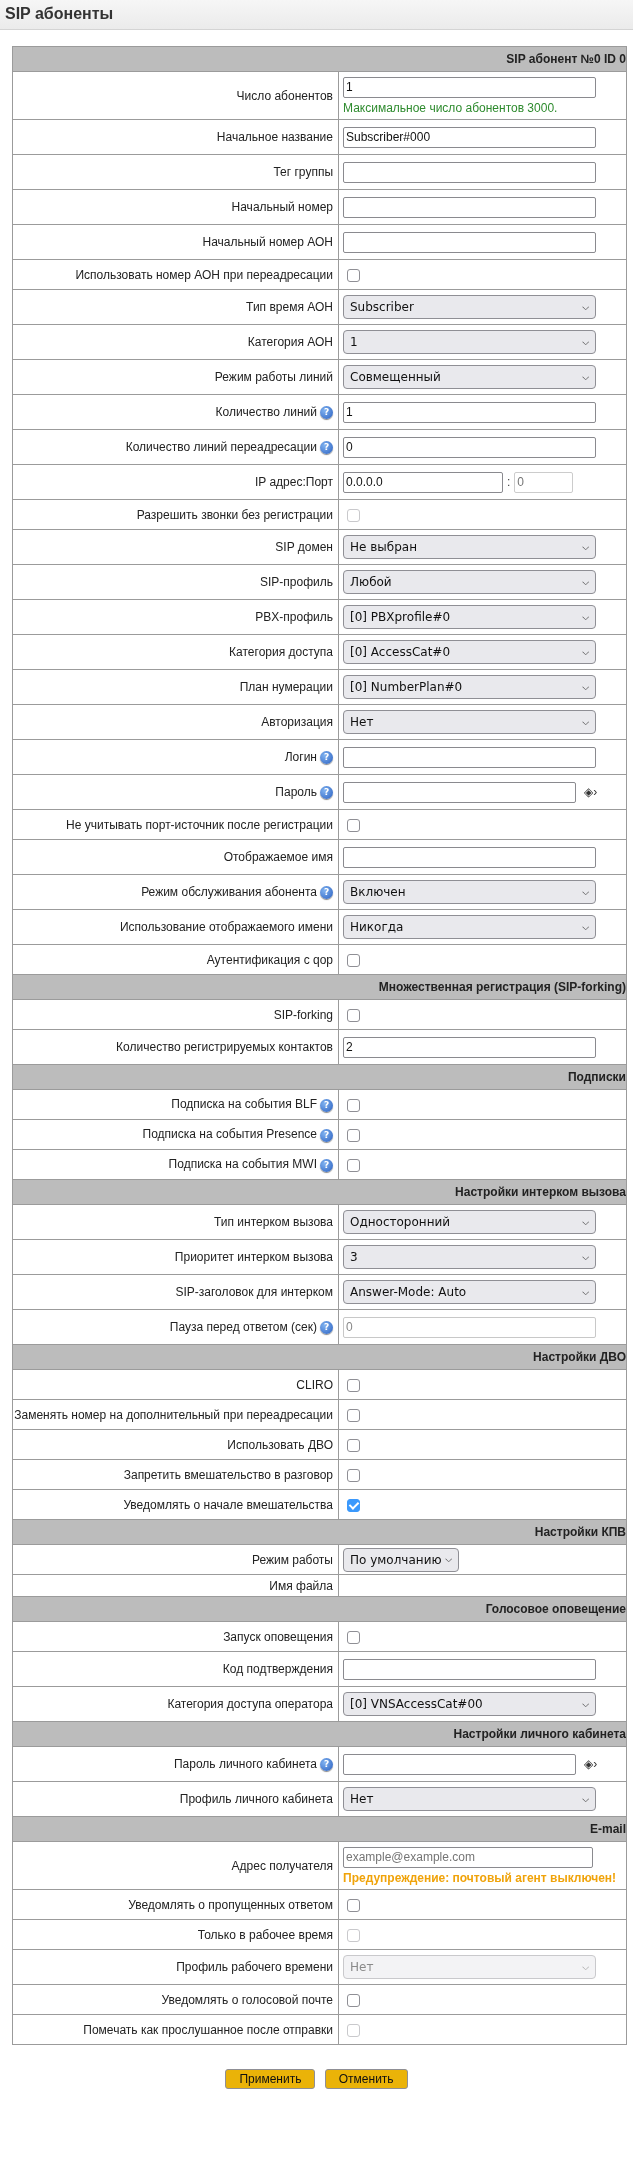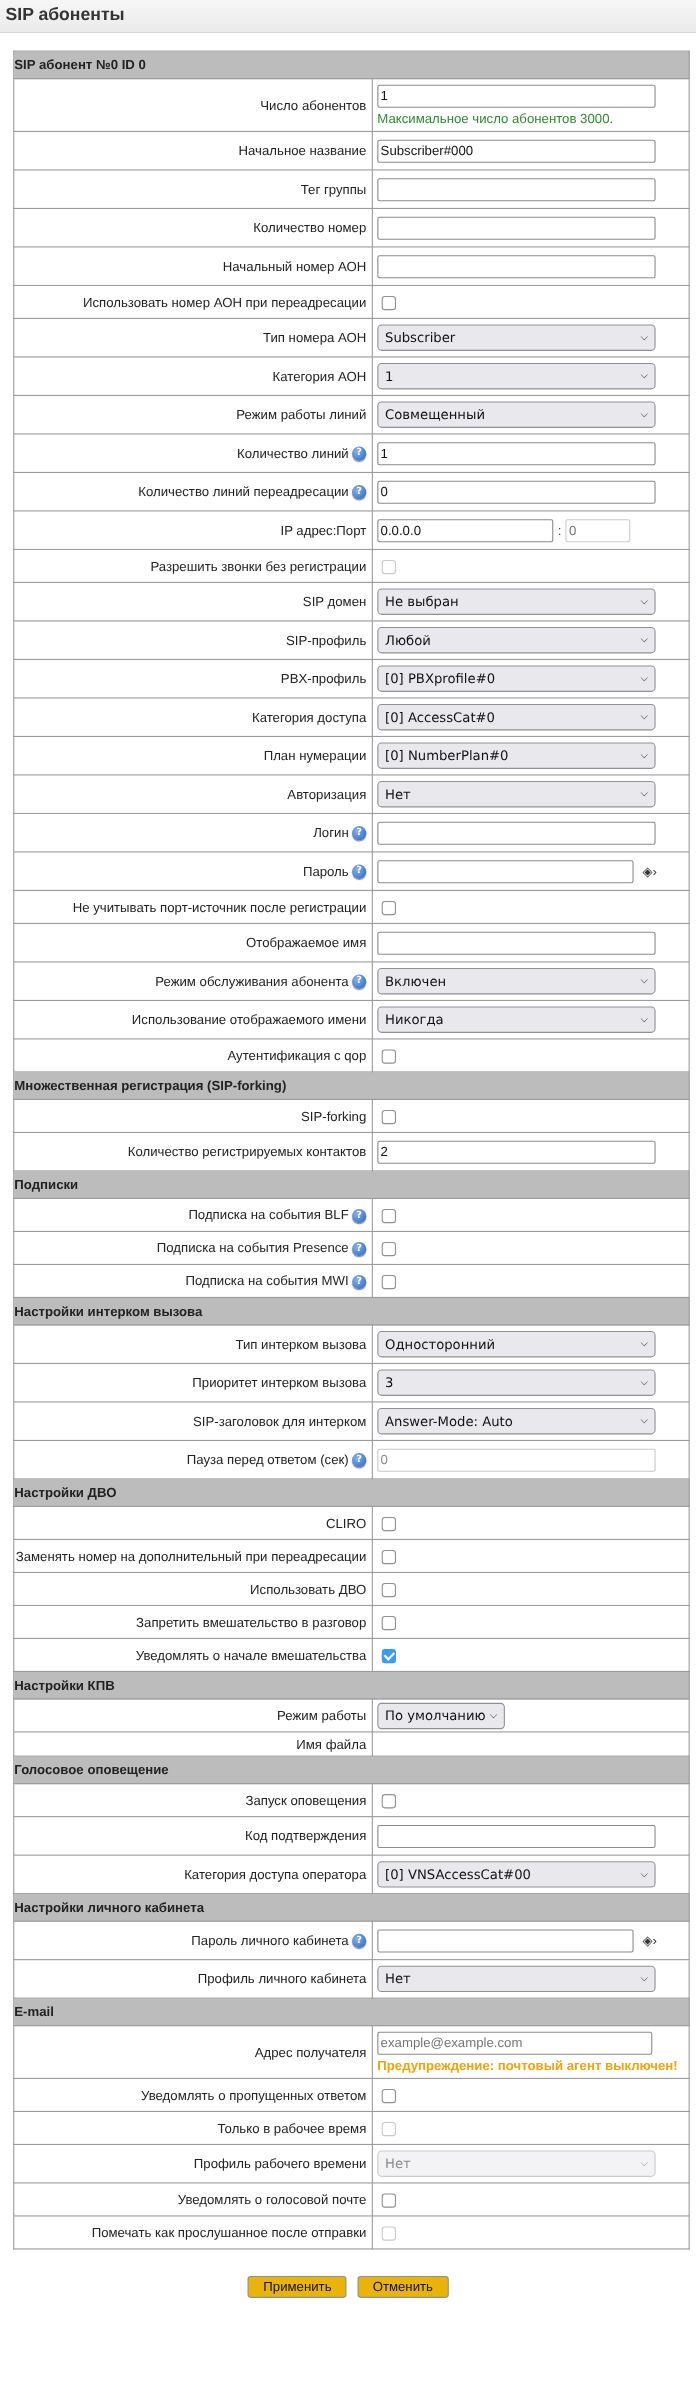--- a/index.html
+++ b/index.html
@@ -1,21 +1,21 @@
 <!DOCTYPE html>
 <html><head>
 <meta charset="utf-8">
 <style>
   html, body { margin:0; padding:0; background:#ffffff; }
   body { width:633px; font-family:"Liberation Sans", sans-serif; font-size:12px; color:#222; }
   .topbar { height:30px; background:linear-gradient(#f6f6f6,#ebebeb); border-bottom:1px solid #d4d4d4; box-sizing:border-box; padding-left:5px; line-height:28px; font-size:16px; font-weight:bold; color:#333; }
   .wrap { padding:16px 0 0 12px; }
   table.form { width:615px; border-collapse:collapse; border:1px solid #9b9b9b; }
   table.form td { border:1px solid #9b9b9b; padding:0; }
-  tr.sec td { background:#bcbcbc; text-align:left; font-weight:bold; height:24px; font-size:12px; color:#222; }
+  tr.sec td { background:#bcbcbc; text-align:right; font-weight:bold; height:24px; font-size:12px; color:#222;padding-left:47px; }
   td.lbl { width:326px; text-align:right; padding-right:5px !important; height:35px; font-size:12px; color:#222; white-space:nowrap; box-sizing:border-box; }
   tr.cb td.lbl { height:30px; }
   tr.short td.lbl { height:22px; }
   td.val { padding-left:4px !important; box-sizing:border-box; }
   .inp { width:253px; height:21px; border:1px solid #8a8a8f; border-radius:2px; box-sizing:border-box; font-family:"Liberation Sans", sans-serif; font-size:12px; padding:0 2px; color:#111; background:#fff; }
   .inp.dis { color:#888; border-color:#c8c8c8; }
   .inp.pw { width:233px; }
   .inp.ip { width:160px; }
   .inp.port { width:59px; color:#999; border-color:#cccccc; }
   .inp.email { width:250px; color:#777; }
@@ -58,33 +58,33 @@
   </tr>
   <tr>
           <td class="lbl">Начальное название</td>
       <td class="val"><input class="inp" value="Subscriber#000" style=""></td>
         </tr>
   <tr>
           <td class="lbl">Тег группы</td>
       <td class="val"><input class="inp" value="" style=""></td>
         </tr>
   <tr>
-          <td class="lbl">Количество номер</td>
+          <td class="lbl">Начальный номер</td>
       <td class="val"><input class="inp" value="" style=""></td>
         </tr>
   <tr>
           <td class="lbl">Начальный номер АОН</td>
       <td class="val"><input class="inp" value="" style=""></td>
         </tr>
   <tr class="cb">
           <td class="lbl">Использовать номер АОН при переадресации</td>
       <td class="val"><span class="chk"></span></td>
         </tr>
   <tr>
-          <td class="lbl">Тип номера АОН</td>
+          <td class="lbl">Тип время АОН</td>
       <td class="val">
             <div class="sel">
               <span>Subscriber</span>
               <span class="chev">⌵</span>
             </div>
           </td>
         </tr>
   <tr>
           <td class="lbl">Категория АОН</td>
       <td class="val">

